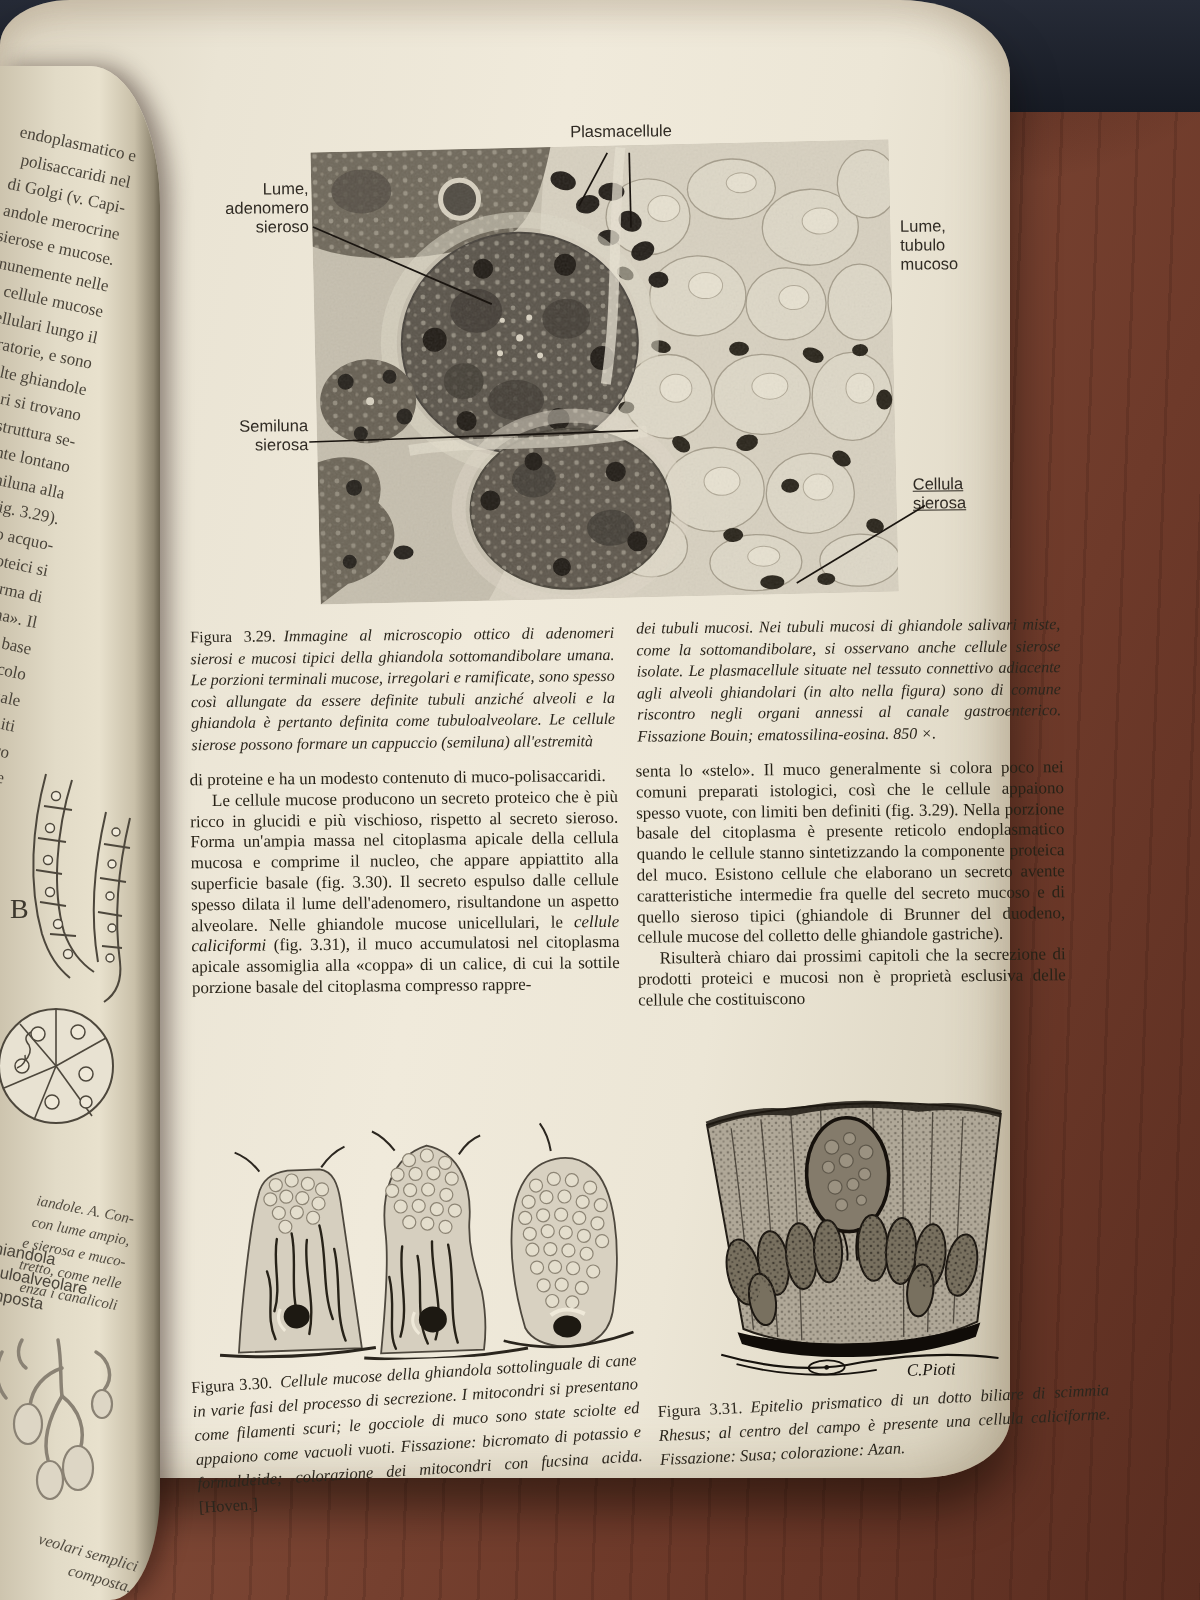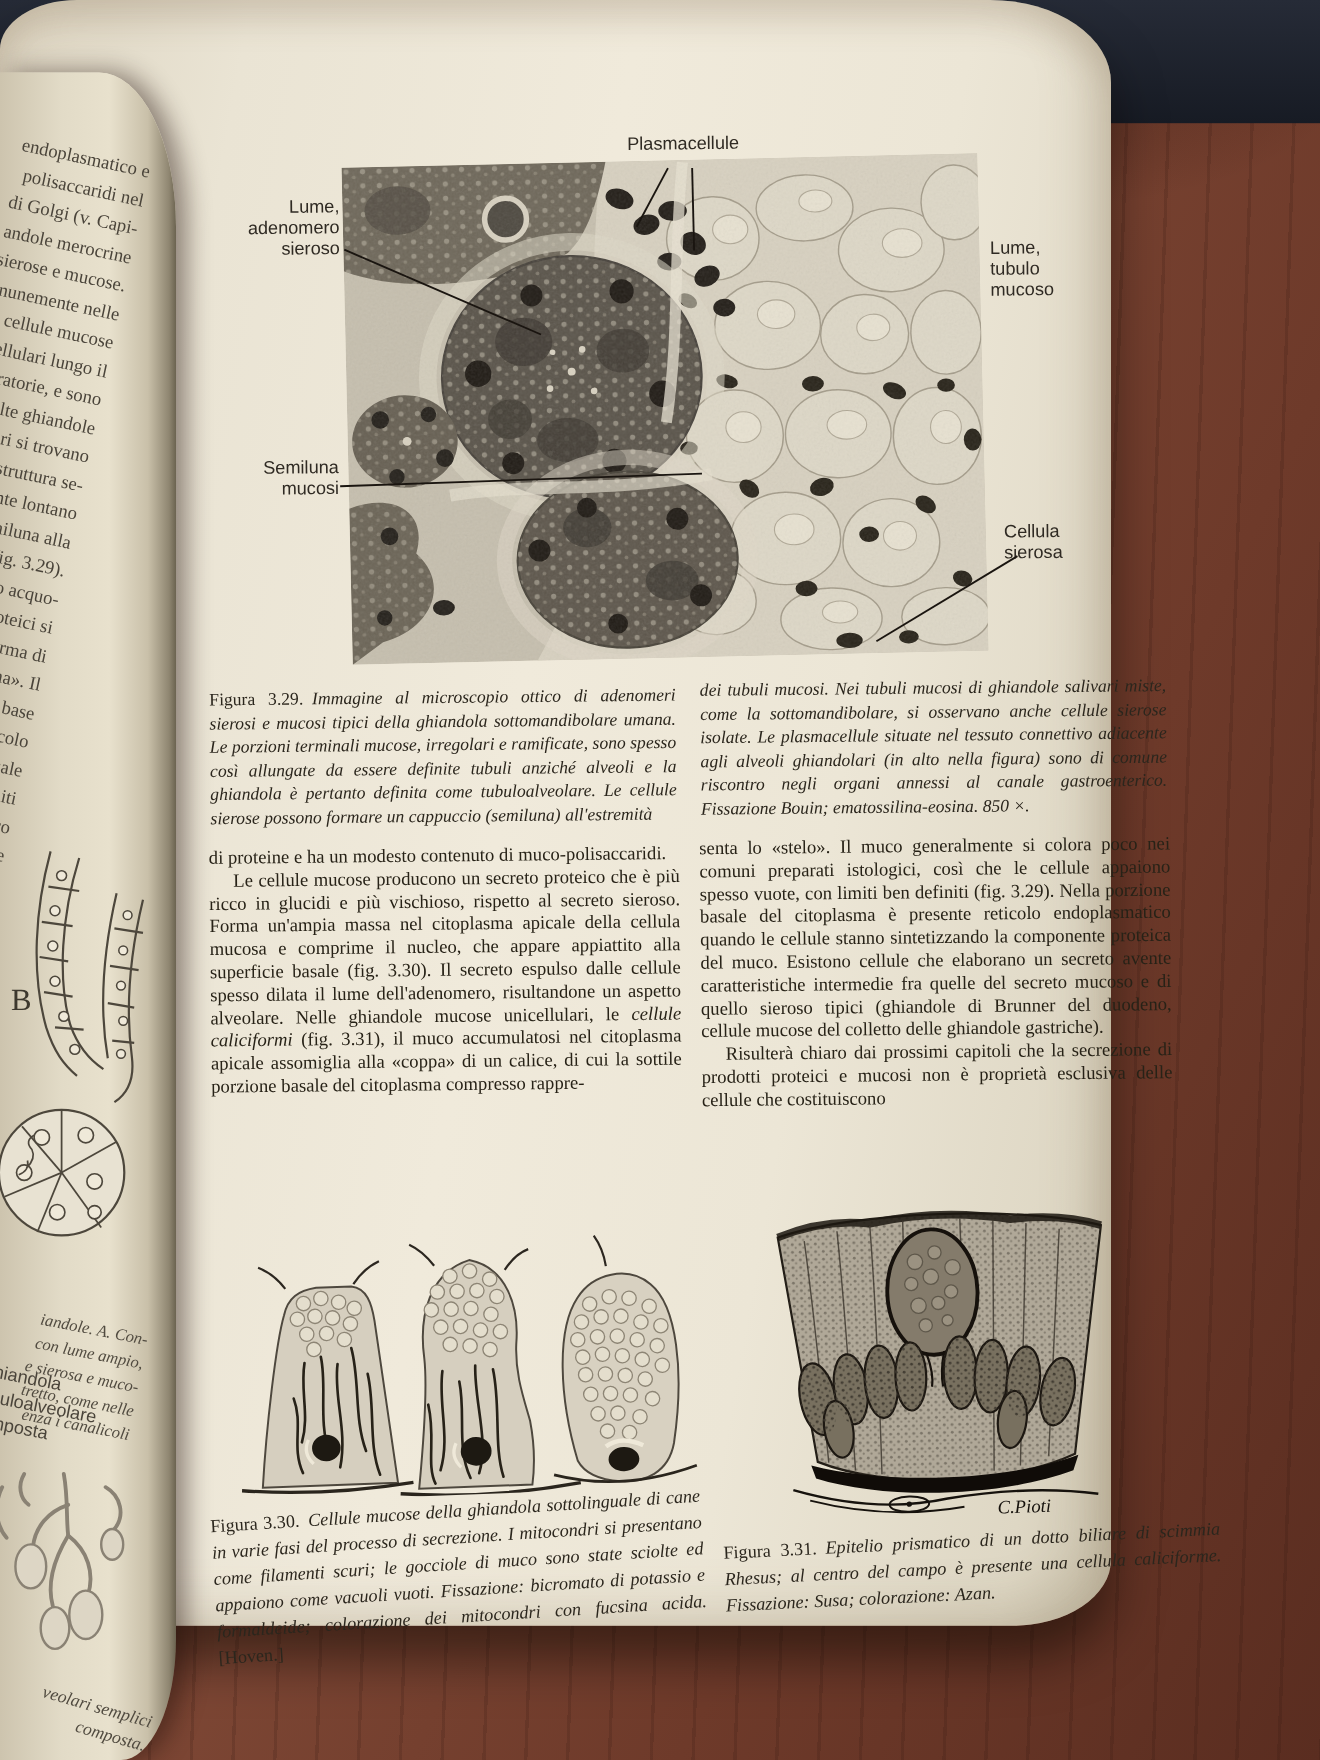--- a/index.html
+++ b/index.html
@@ -318,22 +318,22 @@
       <rect width="578" height="452" filter="url(#gr)" opacity=".15"></rect>
     </svg>
 
     <div class="micro-label ml" style="left:213px;top:176px;width:102px;text-align:right;">Lume,
 adenomero
 sieroso</div>
     <div class="micro-label ml" style="left:906px;top:220px;width:92px;">Lume,
 tubulo
 mucoso</div>
     <div class="micro-label ml" style="left:222px;top:413px;width:90px;text-align:right;">Semiluna
-mucosi</div>
-    <div class="micro-label ml" style="left:916px;top:478px;width:90px;">Cellula
+sierosa</div>
+    <div class="micro-label ml" style="left:916px;top:478px;width:90px;text-decoration:underline;">Cellula
 sierosa</div>
 
     <svg class="leaders" width="1200" height="1600" viewBox="0 0 1200 1600">
       <g stroke="#1a1510" stroke-width="1.7" fill="none">
         <path d="M614,153 L585,206"></path>
         <path d="M636,153 L637,228"></path>
         <path d="M319,224 L497,303"></path>
         <path d="M313,439 L642,431"></path>
         <path d="M928,509 L799,585"></path>
       </g>

